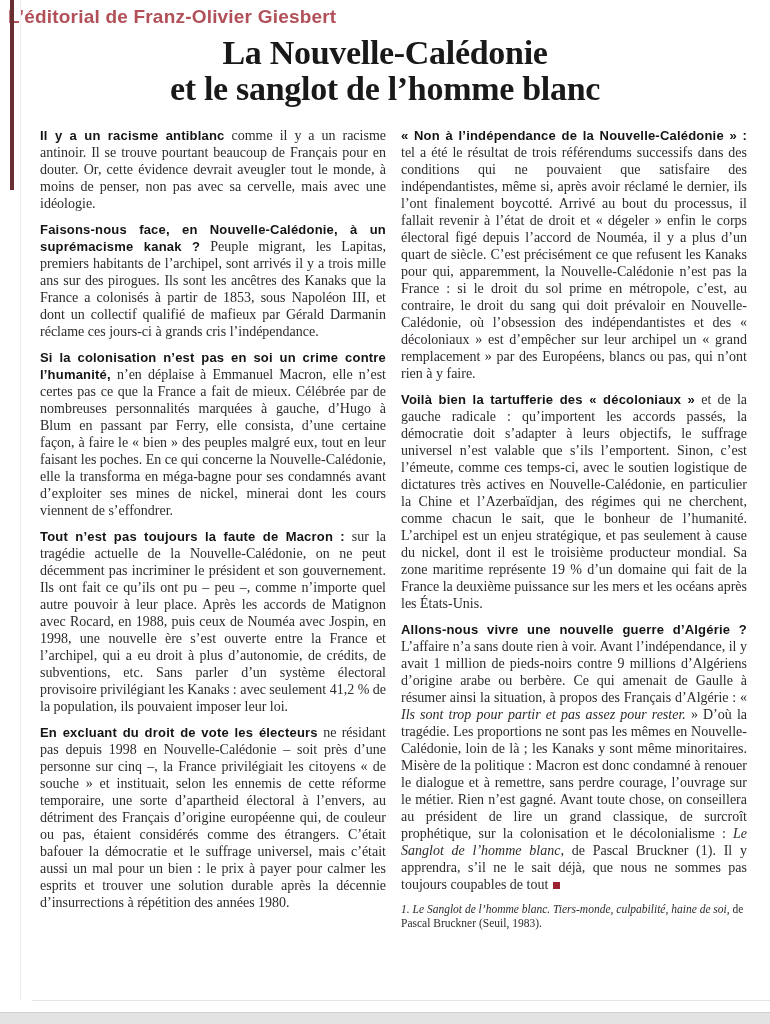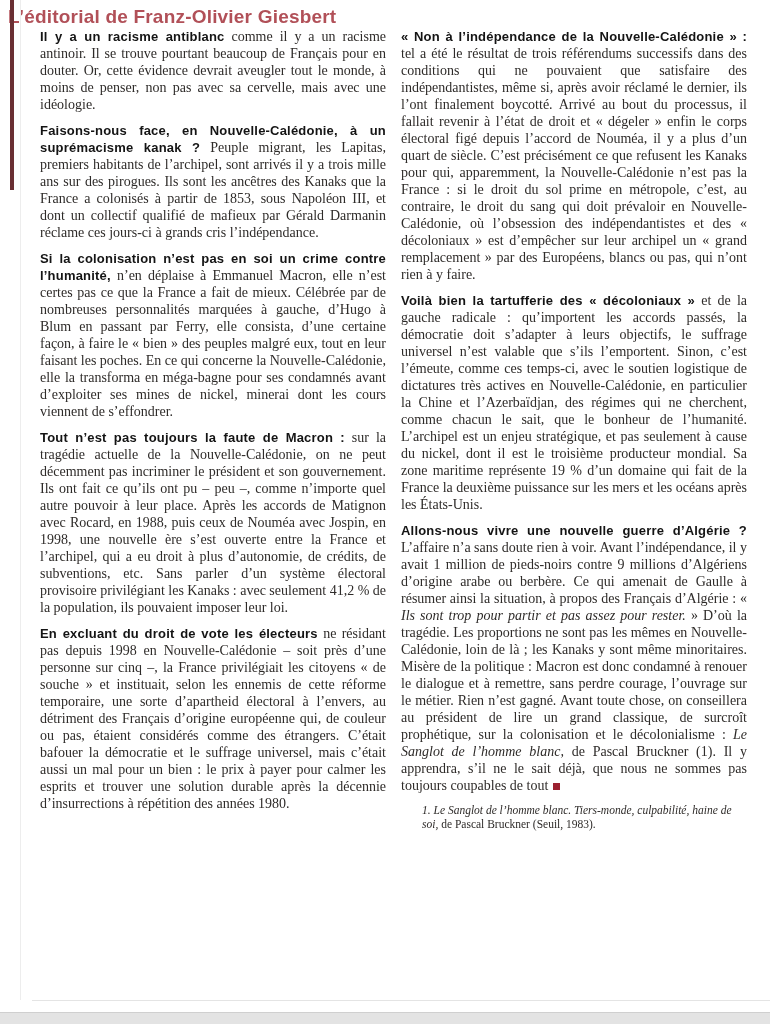--- a/index.html
+++ b/index.html
@@ -56,33 +56,36 @@
   .endsq{
     display:inline-block;
     width:7px;height:7px;
     background:#9c2130;
     margin-left:5px;
   }
   .footnote{
     margin-top:7px;
     font-size:11.5px;line-height:14px;
     color:#2e2b29;
-    margin-left:21px;
   }
 </style>
 </head>
 <body>
 
 <div class="page">
 
   <div class="scan-rule" style="background: rgb(106, 47, 51);"></div>
   <div class="page-edge"></div>
 
   <header>
     <div class="kicker" style="color: rgb(177, 80, 88);">L’éditorial de Franz-Olivier Giesbert</div>
+    <h1 style="color: rgb(25, 25, 25);">
+      <span>La Nouvelle-Calédonie</span><br>
+      <span>et le sanglot de l’homme blanc</span>
+    </h1>
   </header>
 
   <div class="columns">
     <div class="col">
         <p class="para"><span class="lead">Il y a un racisme antiblanc</span><span> comme il y a un racisme antinoir. Il se trouve pourtant beaucoup de Français pour en douter. Or, cette évidence devrait aveugler tout le monde, à moins de penser, non pas avec sa cervelle, mais avec une idéologie.</span></p>
         <p class="para"><span class="lead">Faisons-nous face, en Nouvelle-Calédonie, à un suprémacisme kanak ?</span><span> Peuple migrant, les Lapitas, premiers habitants de l’archipel, sont arrivés il y a trois mille ans sur des pirogues. Ils sont les ancêtres des Kanaks que la France a colonisés à partir de 1853, sous Napoléon III, et dont un collectif qualifié de mafieux par Gérald Darmanin réclame ces jours-ci à grands cris l’indépendance.</span></p>
         <p class="para"><span class="lead">Si la colonisation n’est pas en soi un crime contre l’humanité,</span><span> n’en déplaise à Emmanuel Macron, elle n’est certes pas ce que la France a fait de mieux. Célébrée par de nombreuses personnalités marquées à gauche, d’Hugo à Blum en passant par Ferry, elle consista, d’une certaine façon, à faire le « bien » des peuples malgré eux, tout en leur faisant les poches. En ce qui concerne la Nouvelle-Calédonie, elle la transforma en méga-bagne pour ses condamnés avant d’exploiter ses mines de nickel, minerai dont les cours viennent de s’effondrer.</span></p>
         <p class="para"><span class="lead">Tout n’est pas toujours la faute de Macron :</span><span> sur la tragédie actuelle de la Nouvelle-Calédonie, on ne peut décemment pas incriminer le président et son gouvernement. Ils ont fait ce qu’ils ont pu – peu –, comme n’importe quel autre pouvoir à leur place. Après les accords de Matignon avec Rocard, en 1988, puis ceux de Nouméa avec Jospin, en 1998, une nouvelle ère s’est ouverte entre la France et l’archipel, qui a eu droit à plus d’autonomie, de crédits, de subventions, etc. Sans parler d’un système électoral provisoire privilégiant les Kanaks : avec seulement 41,2 % de la population, ils pouvaient imposer leur loi.</span></p>
         <p class="para"><span class="lead">En excluant du droit de vote les électeurs</span><span> ne résidant pas depuis 1998 en Nouvelle-Calédonie – soit près d’une personne sur cinq –, la France privilégiait les citoyens « de souche » et instituait, selon les ennemis de cette réforme temporaire, une sorte d’apartheid électoral à l’envers, au détriment des Français d’origine européenne qui, de couleur ou pas, étaient considérés comme des étrangers. C’était bafouer la démocratie et le suffrage universel, mais c’était aussi un mal pour un bien : le prix à payer pour calmer les esprits et trouver une solution durable après la décennie d’insurrections à répétition des années 1980.</span></p>
       </div>

